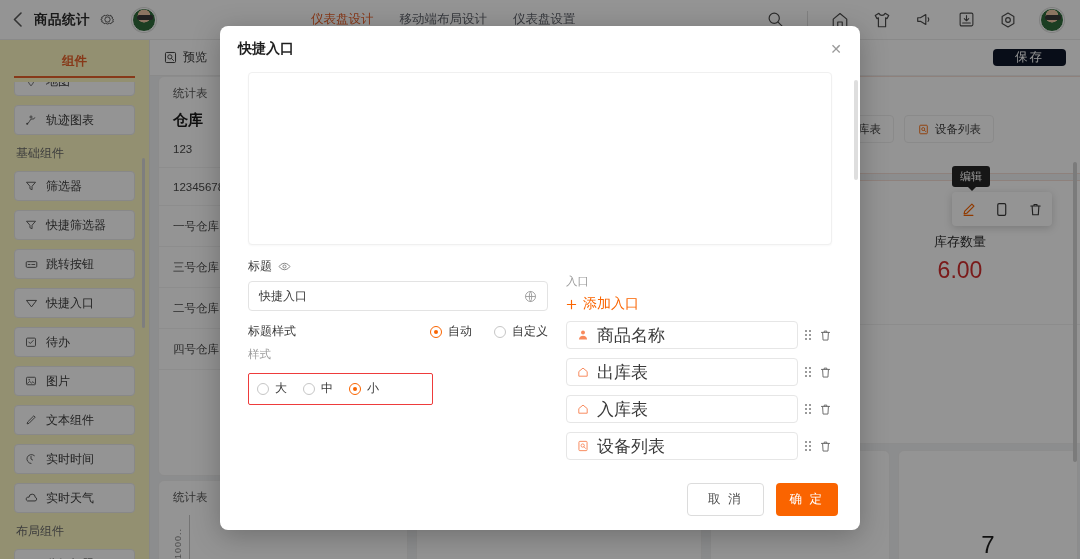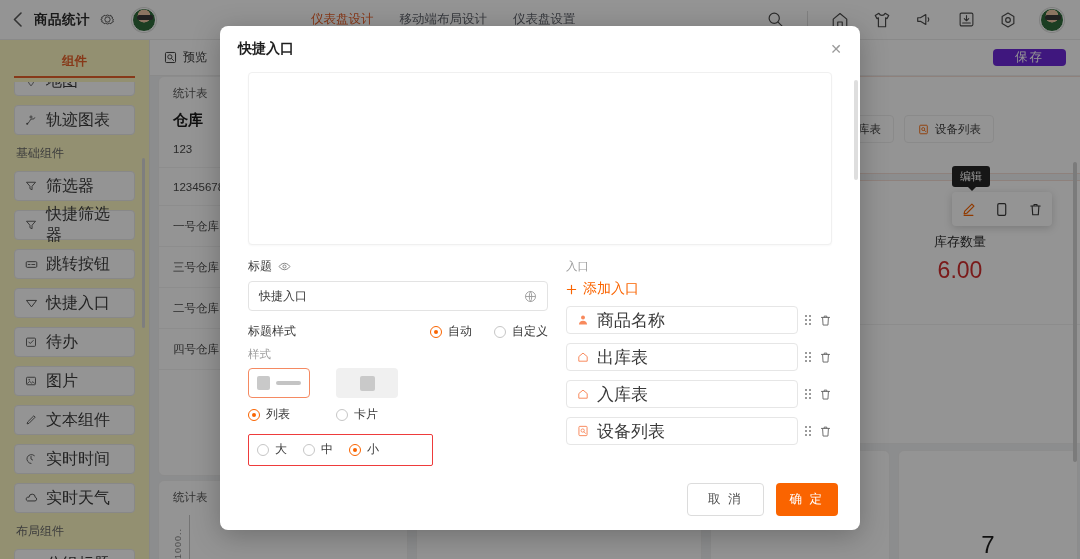--- a/index.html
+++ b/index.html
@@ -47,35 +47,35 @@
   }
   .side-head {
     height: 32px; display: flex; align-items: center; justify-content: center;
     font-size: 12.5px; color: #e8622c; font-weight: 600;
     border-bottom: 2px solid #e8622c; margin: 6px 14px 0 14px;
   }
   .side-scroll { position: absolute; top: 42px; left: 0; right: 0; bottom: 0; overflow: hidden; padding: 0 14px; }
   .side-chip {
     height: 30px; border: 1px solid #eaeaea; border-radius: 4px; background: #fff;
     display: flex; align-items: center; gap: 8px; padding: 0 9px;
-    font-size: 16px; color: #3d3d3d; margin-bottom: 9px;
+    font-size: 12px; color: #3d3d3d; margin-bottom: 9px;
   }
   .side-chip .ci { width: 14px; height: 14px; color: #555; display: flex; align-items: center; justify-content: center; flex: 0 0 14px; }
   .side-group { font-size: 12px; color: #6b6b6b; margin: 10px 0 9px 2px; }
   .side-bar { position: absolute; right: 4px; top: 118px; width: 3px; height: 170px; background: #d9d9d9; border-radius: 2px; }
 
   
   .canvas-toolbar {
     position: absolute; left: 150px; right: 0; top: 40px; height: 36px;
     background: #fff; display: flex; align-items: center; padding: 0 14px;
     border-bottom: 1px solid #eee;
   }
   .ctb-preview { display: flex; align-items: center; gap: 6px; font-size: 12px; color: #3c3c3c; }
   .btn-save {
-    margin-left: auto; background: #6d28d9; color: #fff; font-size: 12.5px;
+    margin-left: auto; background: #0f172a; color: #fff; font-size: 12.5px;
     padding: 0 22px; border-radius: 4px; letter-spacing: 2px;
   }
 
   
   .canvas { position: absolute; left: 150px; right: 0; top: 76px; bottom: 0; background: #f2f3f5; padding: 8px; }
   .card { background: #fff; border-radius: 6px; position: absolute; }
 
   .cardA { left: 8px; top: 0px; width: 250px; height: 400px; border: 1px solid #f1f1f1; }
   .cardA .t { font-size: 11.5px; color: #555; padding: 9px 0 0 14px; }
   .cardA .big { font-size: 15px; font-weight: 700; color: #1d1d1d; padding: 10px 0 0 14px; }
@@ -560,41 +560,20 @@
               </span>
               <span class="radio">
                 <span class="dot"></span>
                 <span>自定义</span>
               </span>
             </span>
           </div>
 
           <div class="sublabel">样式</div>
 
-          <div class="styleopts">
-            <div class="styleopt">
-              <div class="sbox sel">
-                <span class="sq"></span>
-                <span class="ln"></span>
-              </div>
-              <div class="cap">
-                <span class="dot on"></span>
-                <span>列表</span>
-              </div>
-            </div>
-            <div class="styleopt">
-              <div class="sbox card2">
-                <span class="sq"></span>
-              </div>
-              <div class="cap">
-                <span class="dot"></span>
-                <span>卡片</span>
-              </div>
-            </div>
-          </div>
 
           <div class="sizebox">
             <div class="sizerow">
               <span class="radio">
                 <span class="dot"></span>
                 <span>大</span>
               </span>
               <span class="radio">
                 <span class="dot"></span>
                 <span>中</span>
@@ -602,21 +581,21 @@
               <span class="radio">
                 <span class="dot on"></span>
                 <span>小</span>
               </span>
             </div>
           </div>
 
         </div>
 
         <div class="col-r">
-          <div class="sublabel" style="margin-top:1px">入口</div>
+          <div class="sublabel" style="margin-top:16px">入口</div>
 
           <div class="addlink">
             <span>
               <svg width="11" height="11" viewBox="0 0 16 16">
                   <path d="M8 2v12M2 8h12" stroke="#fa6400" stroke-width="1.7" stroke-linecap="round"></path>
                 </svg>
             </span>
             <span>添加入口</span>
           </div>
 

